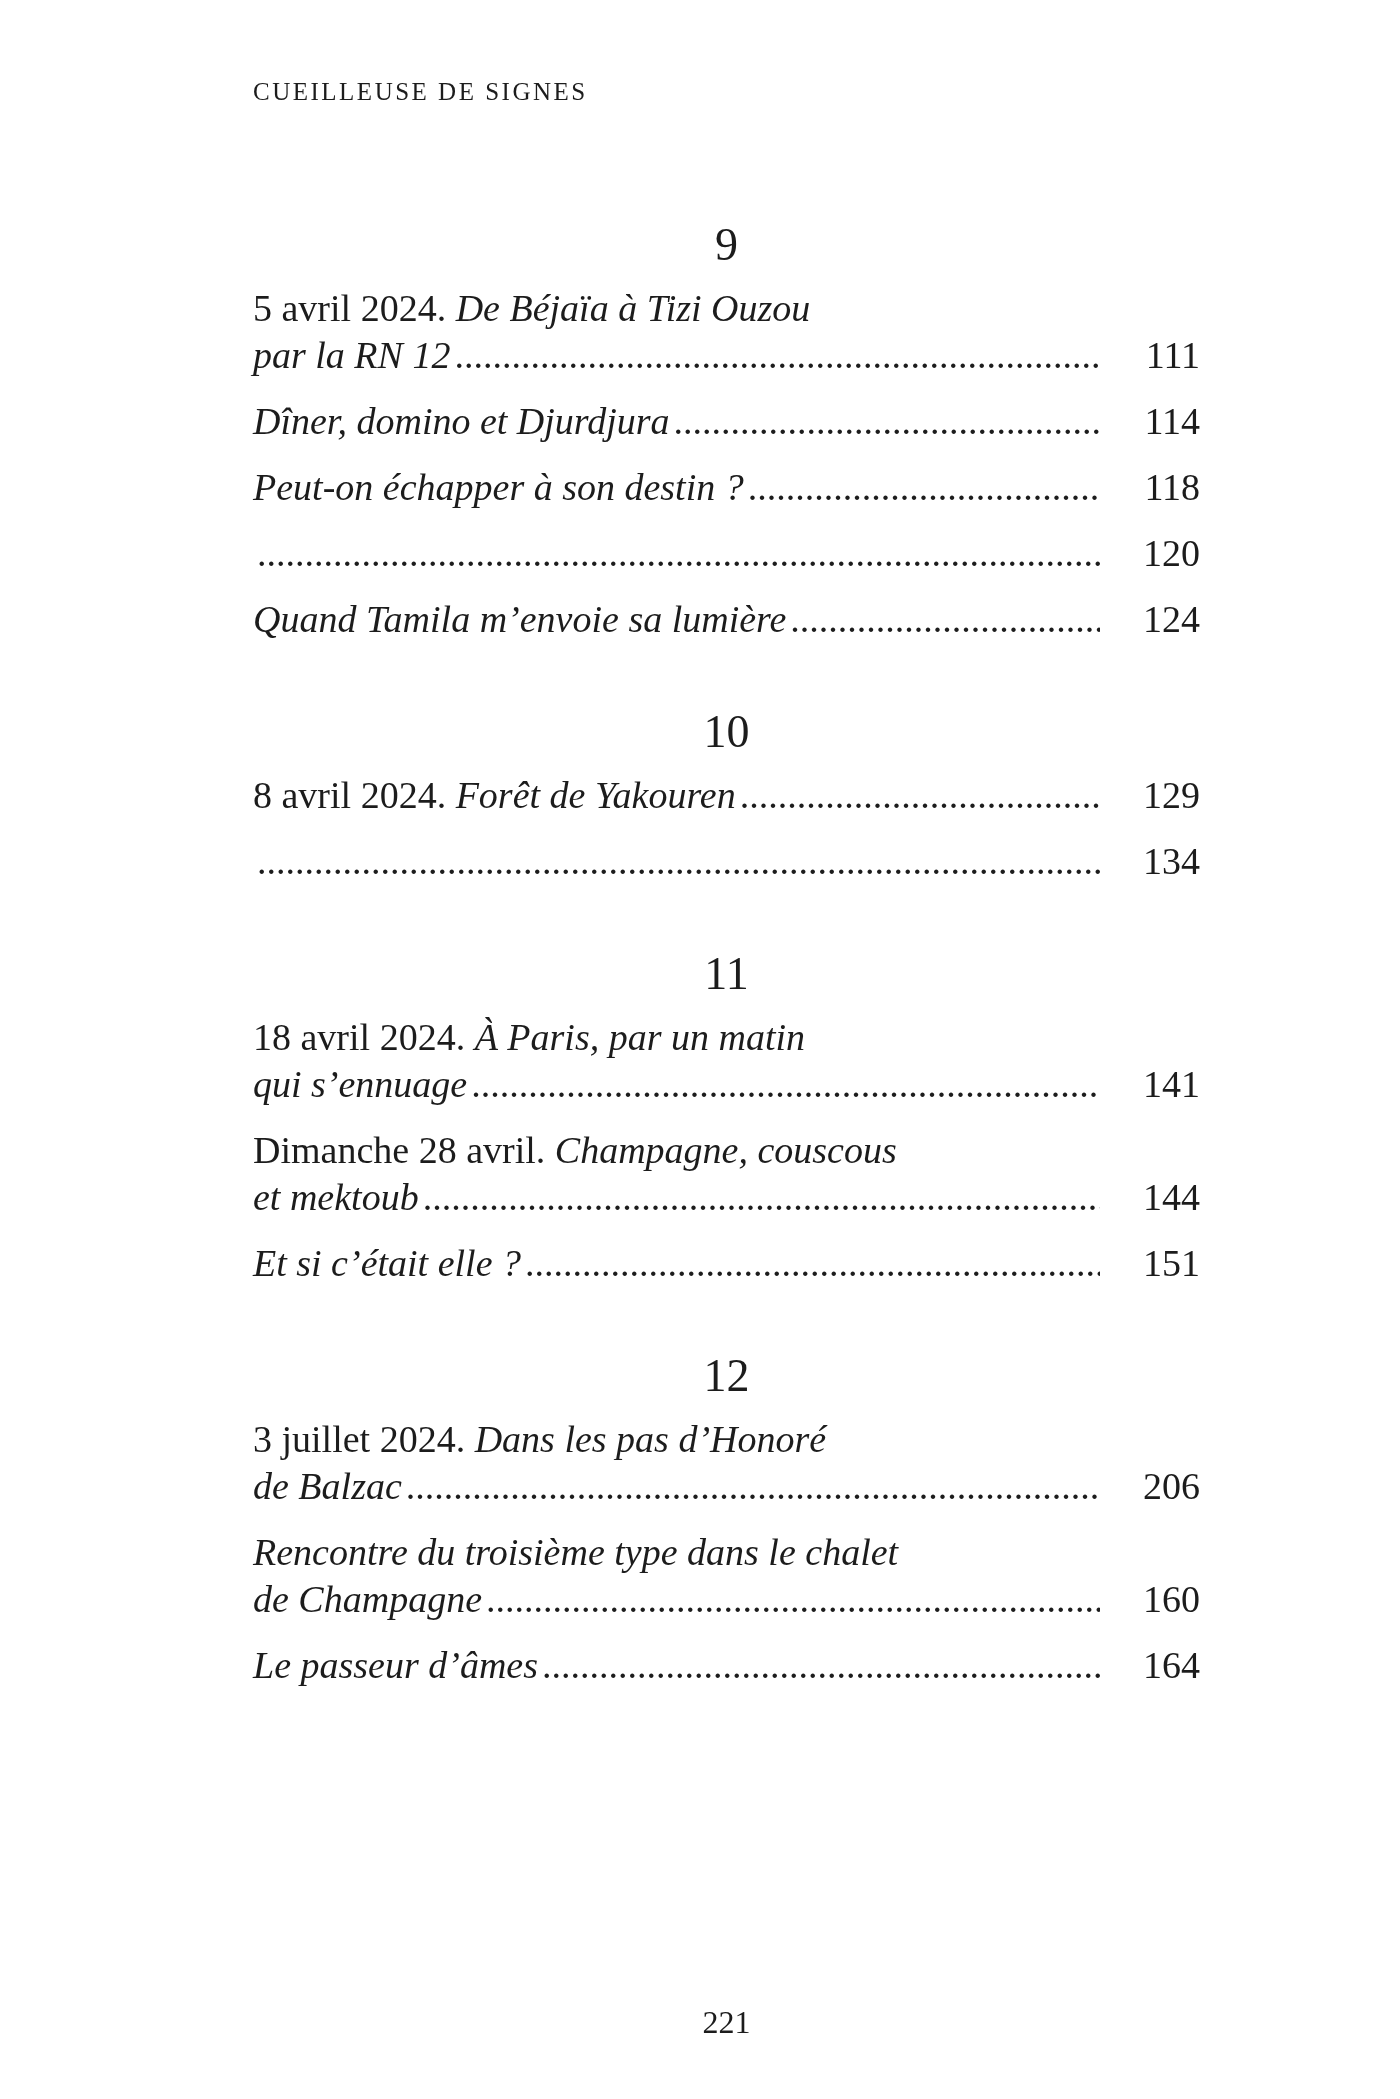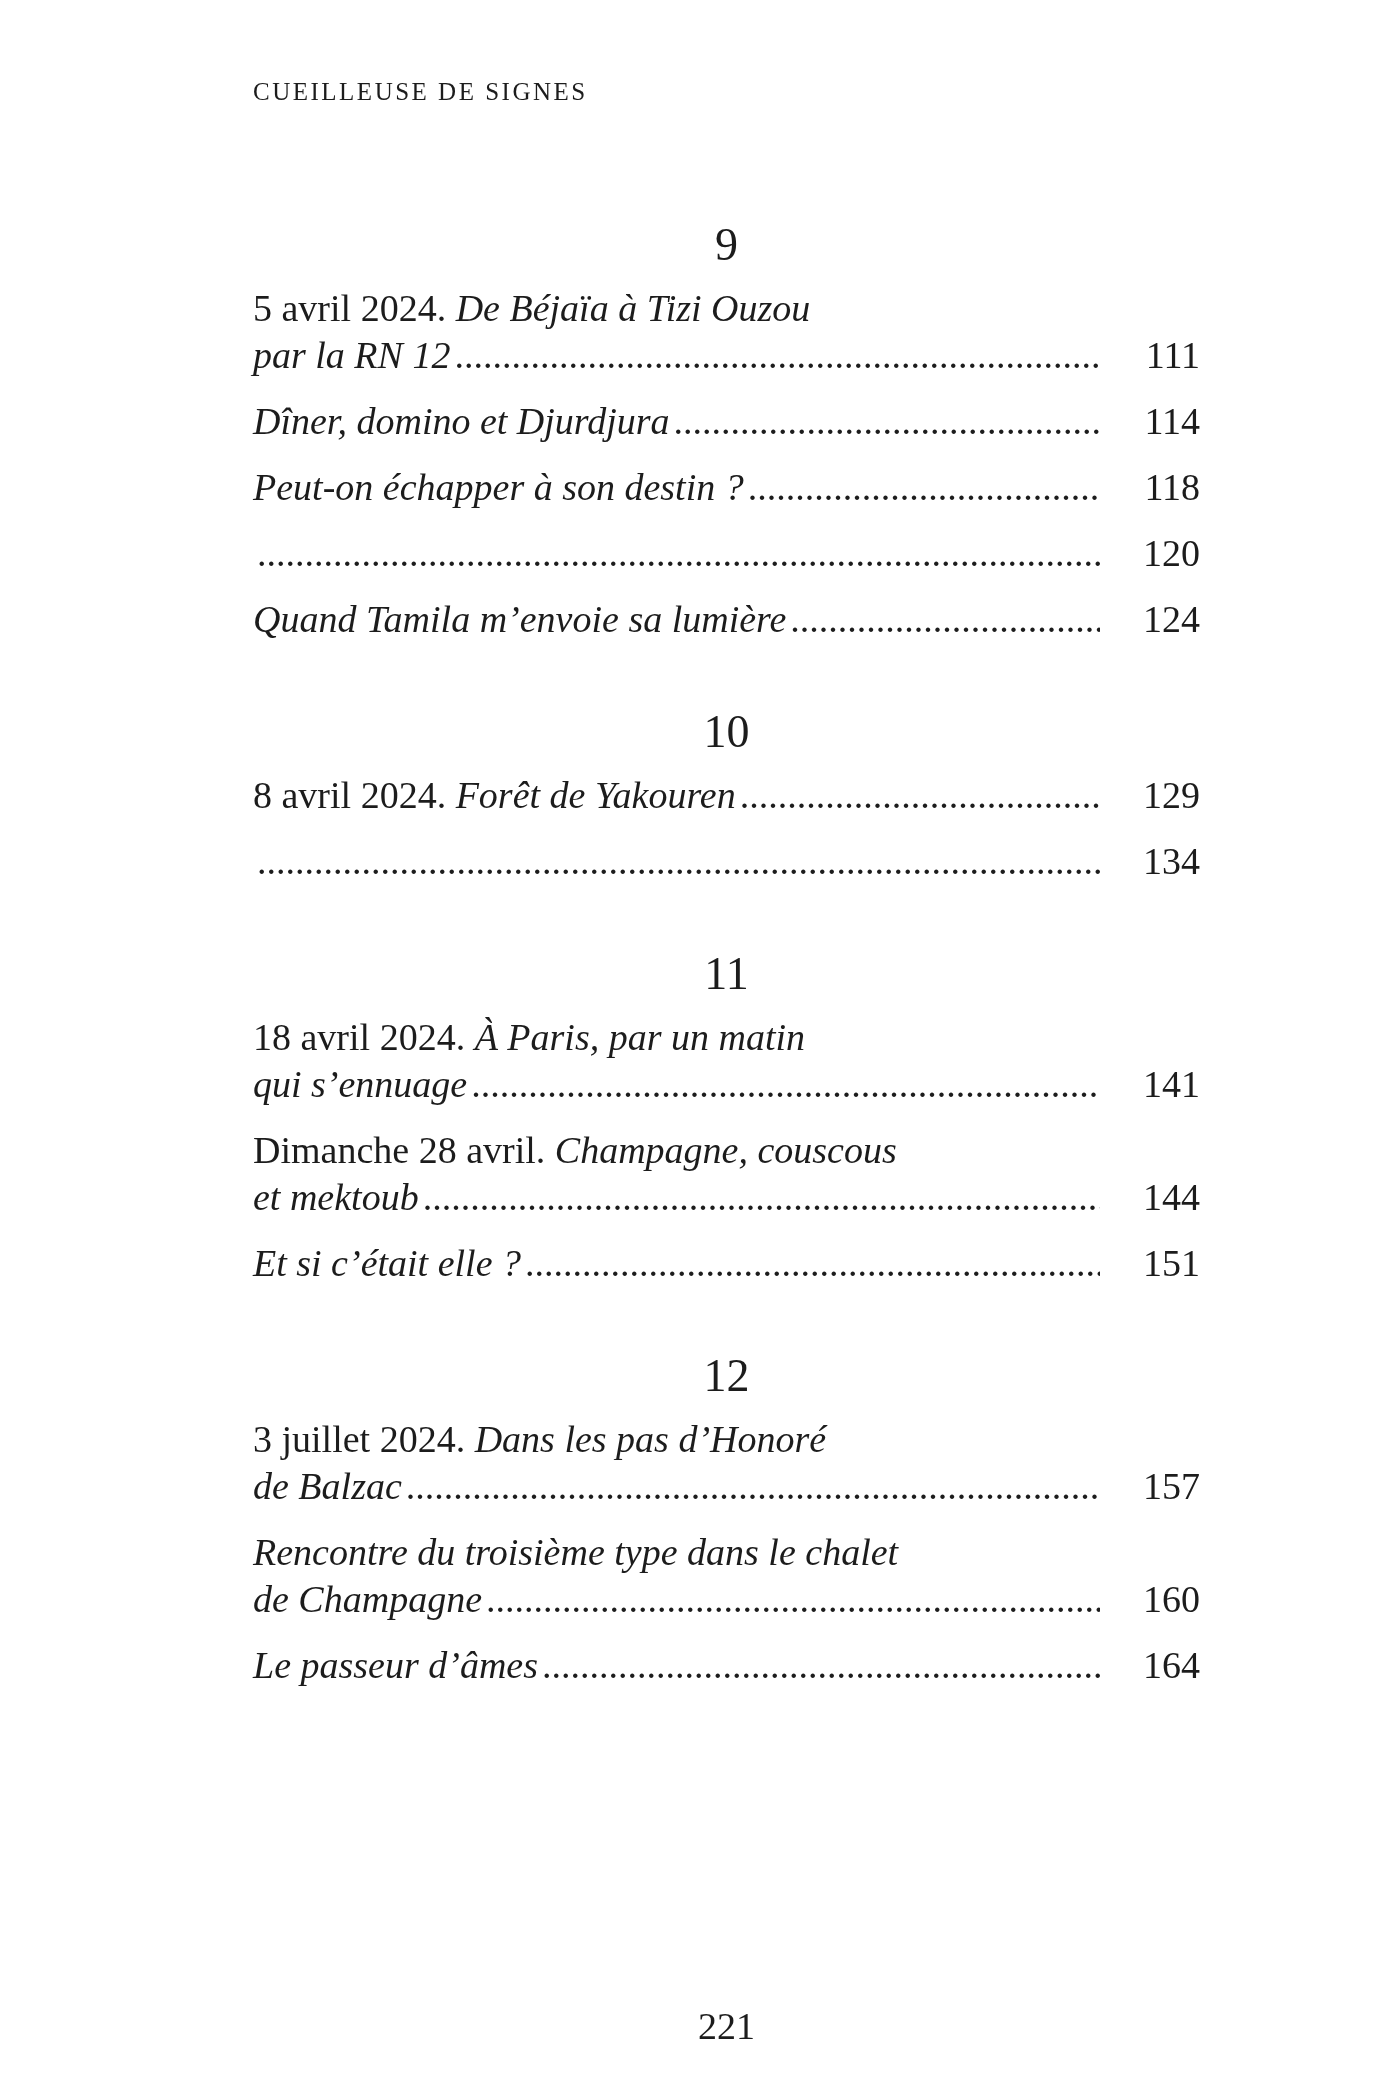--- a/index.html
+++ b/index.html
@@ -58,21 +58,21 @@
   .pagenum {
     flex: 0 0 auto;
     width: 100px;
     text-align: right;
     font-style: normal;
   }
   .folio {
     position: absolute;
     top: 2004px; left: 253px; width: 947px;
     text-align: center;
-    font-size: 38px;
+    font-size: 32px;
   }
 </style>
 </head>
 <body>
 
 <div class="page">
   <div class="running-head">CUEILLEUSE DE SIGNES</div>
 
   <div class="toc">
       <div class="section">
@@ -163,21 +163,21 @@
       </div>
       <div class="section">
         <div class="section-number">12</div>
         <div class="entry">
           <div class="toc-line">
             <span class="toc-text"><span class="rm">3 juillet 2024. </span><span class="it">Dans les pas d’Honoré</span></span>
           </div>
           <div class="toc-line">
             <span class="toc-text"><span class="it">de Balzac</span></span>
             <span class="leader"></span>
-            <span class="pagenum">157</span>
+            <span class="pagenum">206</span>
           </div>
         </div>
         <div class="entry">
           <div class="toc-line">
             <span class="toc-text"><span class="it">Rencontre du troisième type dans le chalet</span></span>
           </div>
           <div class="toc-line">
             <span class="toc-text"><span class="it">de Champagne</span></span>
             <span class="leader"></span>
             <span class="pagenum">160</span>

